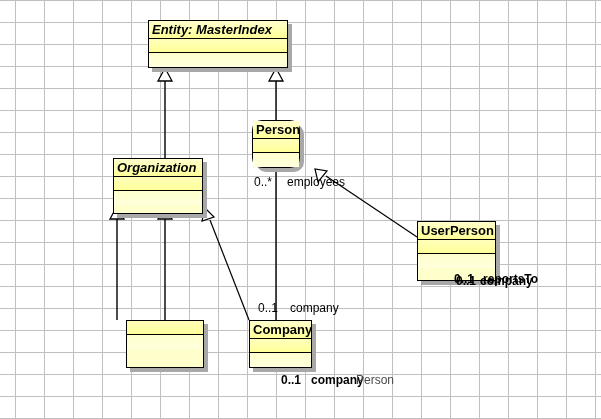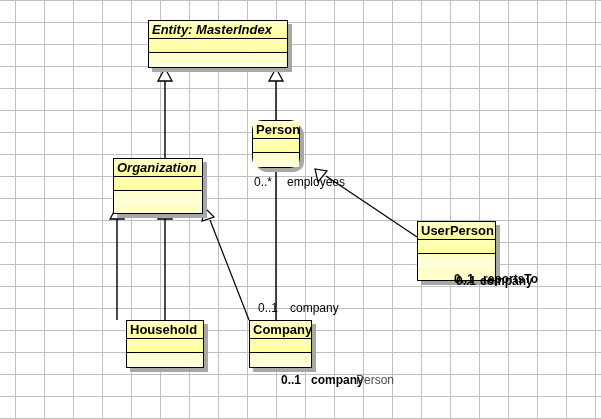--- a/index.html
+++ b/index.html
@@ -150,21 +150,20 @@
   </div>
 
   <div class="umlclass" style="left:417px; top:221px; width:79px; height:60px;">
     <div class="cname">UserPerson</div>
     <div class="compartment"></div>
     <div class="compartment last"></div>
   </div>
 
 
   <div class="umlclass" style="left:126px; top:320px; width:78px; height:48px;">
-    <div class="cname">Household</div>
     <div class="compartment"></div>
     <div class="compartment last"></div>
   </div>
 
   <div class="umlclass" style="left:249px; top:320px; width:63px; height:48px;">
     <div class="cname">Company</div>
     <div class="compartment"></div>
     <div class="compartment last"></div>
   </div>
 

